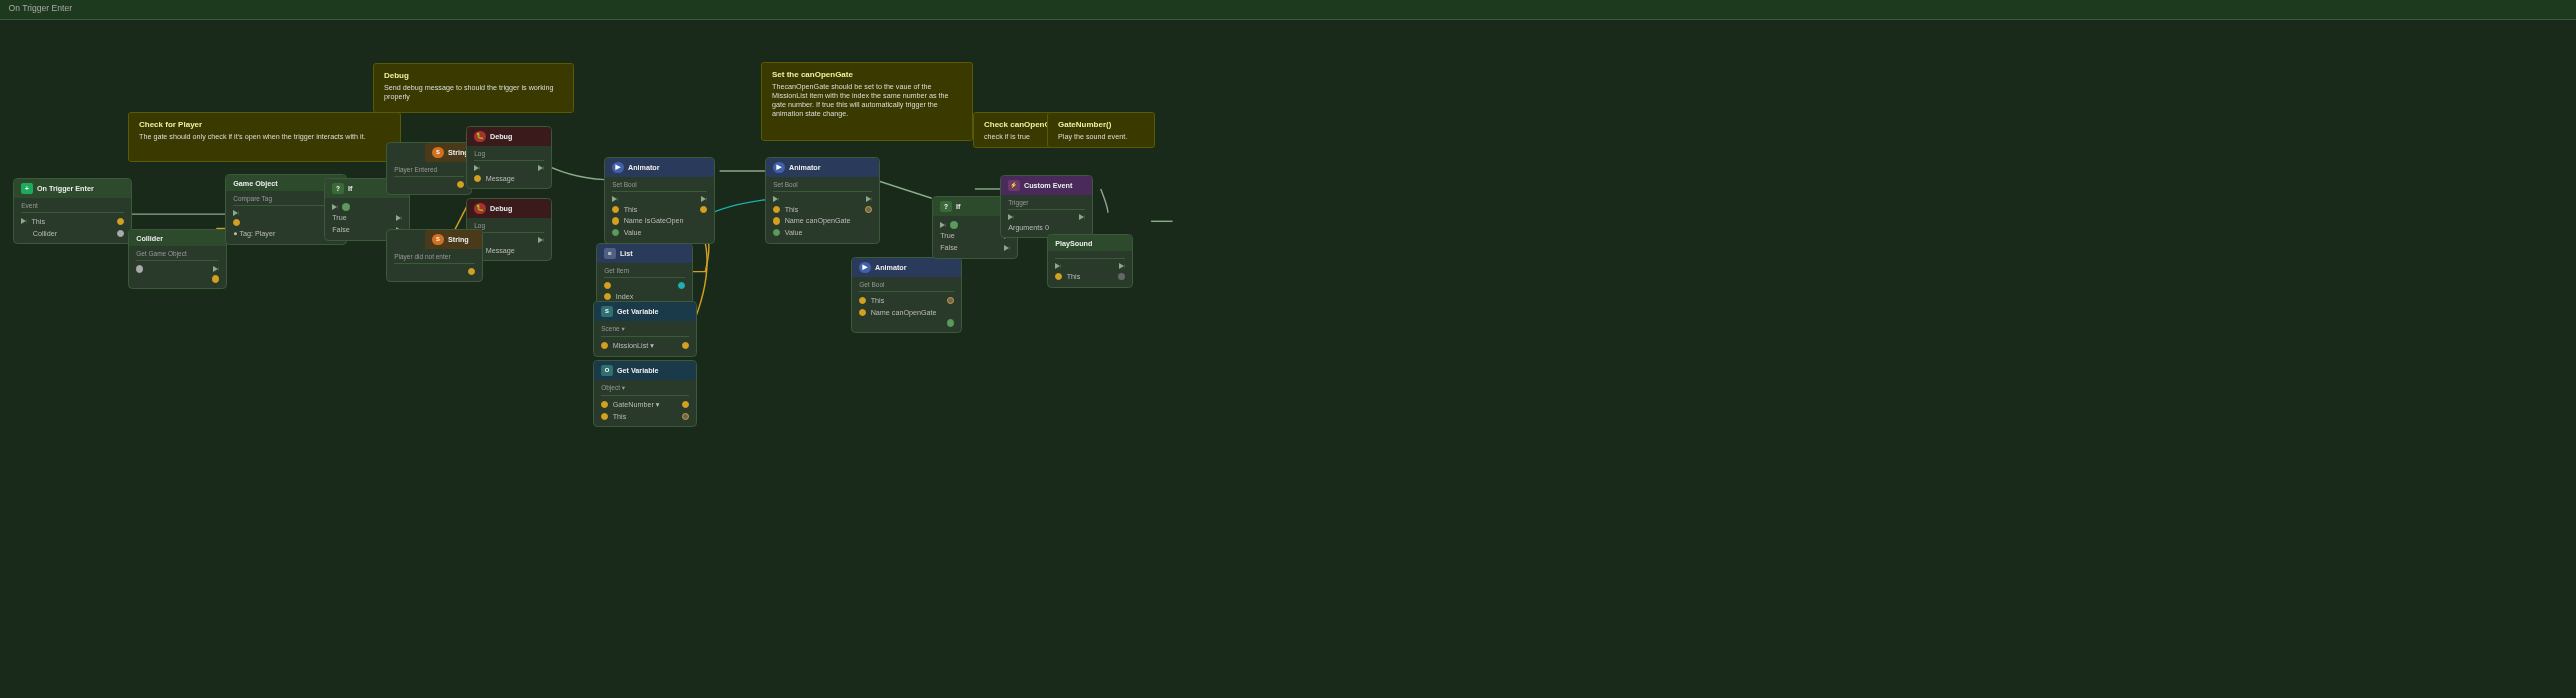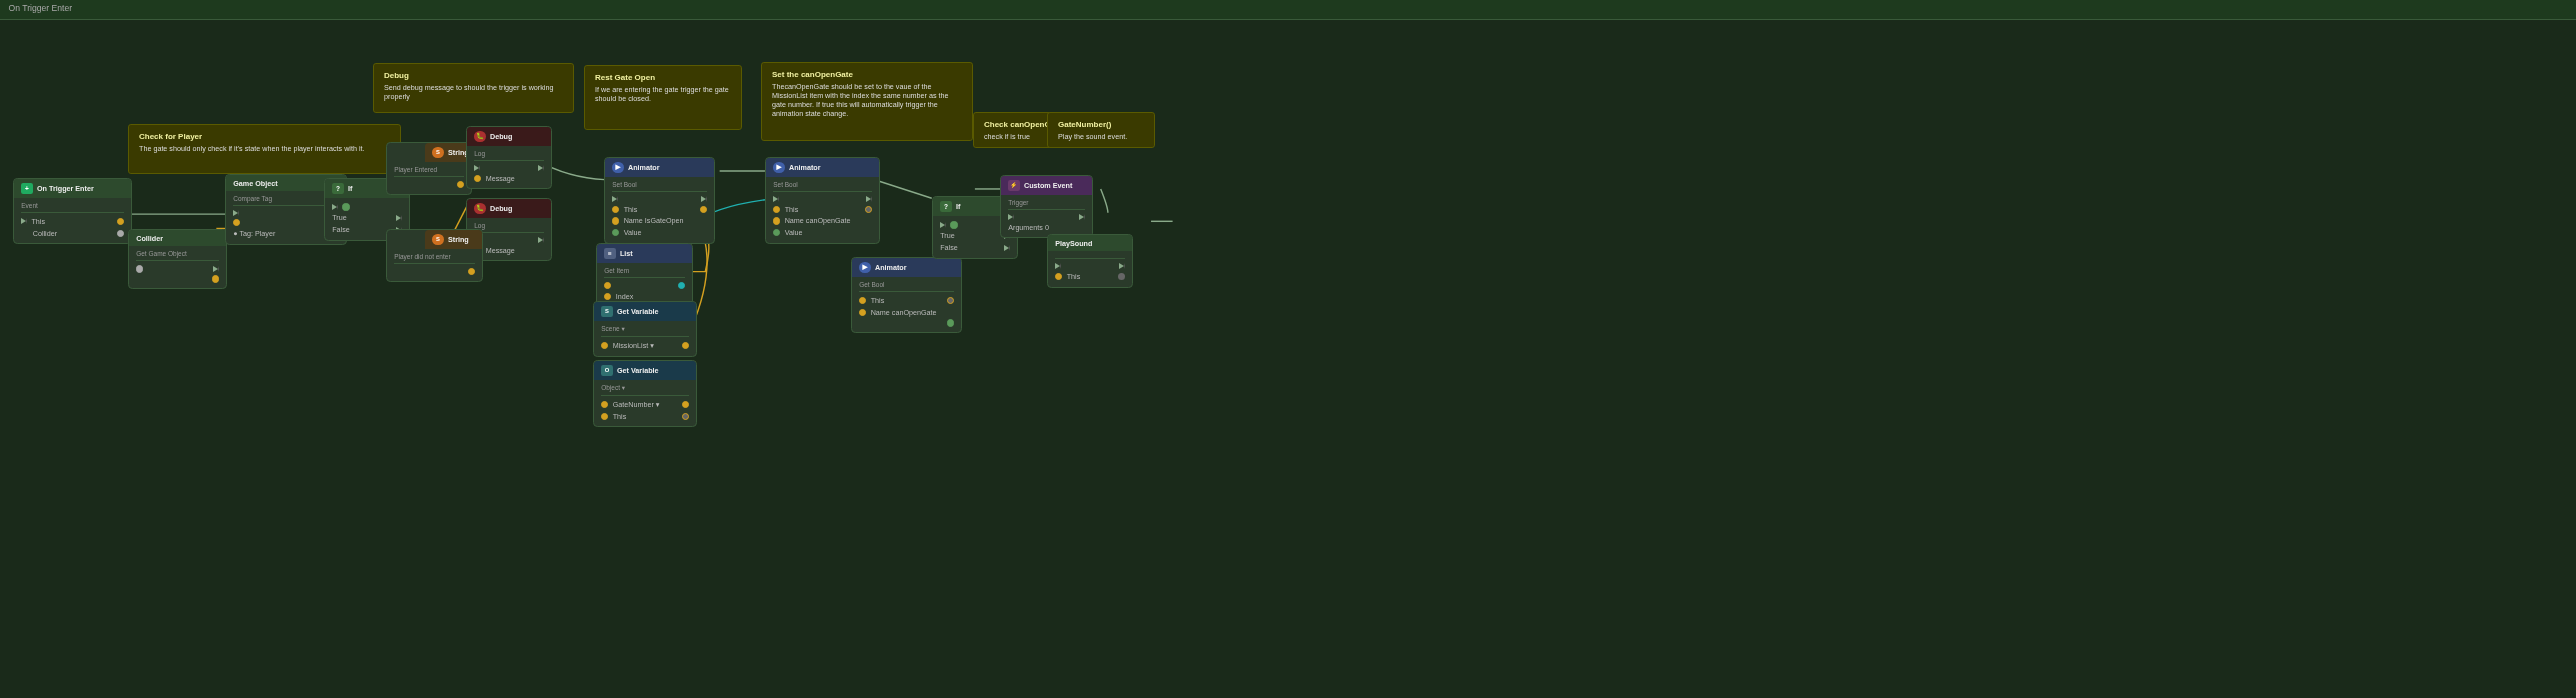--- a/index.html
+++ b/index.html
@@ -261,34 +261,30 @@
 
     <path d="M 1310 310 L 1310 268" stroke="#20b0b0" stroke-width="2" fill="none"></path>
 
     <path d="M 1355 235 L 1390 235" stroke="#8aaa8a" stroke-width="2" fill="none"></path>
 
     <path d="M 1530 235 Q 1540 260 1540 268" stroke="#8aaa8a" stroke-width="2" fill="none"></path>
 
     <path d="M 1600 280 L 1630 280" stroke="#8aaa8a" stroke-width="2" fill="none"></path>
   </svg>
 
-  <div class="comment-box" style="left:128px; top:92px; width:273px; height:50px;margin-top:12px;">
+  <div class="comment-box" style="left:128px; top:92px; width:273px; height:50px;">
     <div class="comment-title">Check for Player</div>
-    <div>The gate should only check if it's state when the player interacts with it.</div>
+    <div>The gate should only check if it's open when the trigger interacts with it.</div>
   </div>
 
   <div class="comment-box" style="left:373px; top:43px; width:201px; height:50px;">
     <div class="comment-title">Debug</div>
     <div>Send debug message to should the trigger is working properly</div>
   </div>
 
-  <div class="comment-box" style="left:584px; top:45px; width:158px; height:65px;">
-    <div class="comment-title">Rest Gate Open</div>
-    <div>If we are entering the gate trigger the gate should be closed.</div>
-  </div>
 
   <div class="comment-box" style="left:761px; top:42px; width:212px; height:79px;">
     <div class="comment-title">Set the canOpenGate</div>
     <div>ThecanOpenGate should be set to the vaue of the MissionList item with the index the same number as the gate number. If true this will automatically trigger the animation state change.</div>
   </div>
 
   <div class="comment-box" style="left:973px; top:92px; width:129px; height:36px;">
     <div class="comment-title">Check canOpenGate</div>
     <div>check if is true</div>
   </div>

